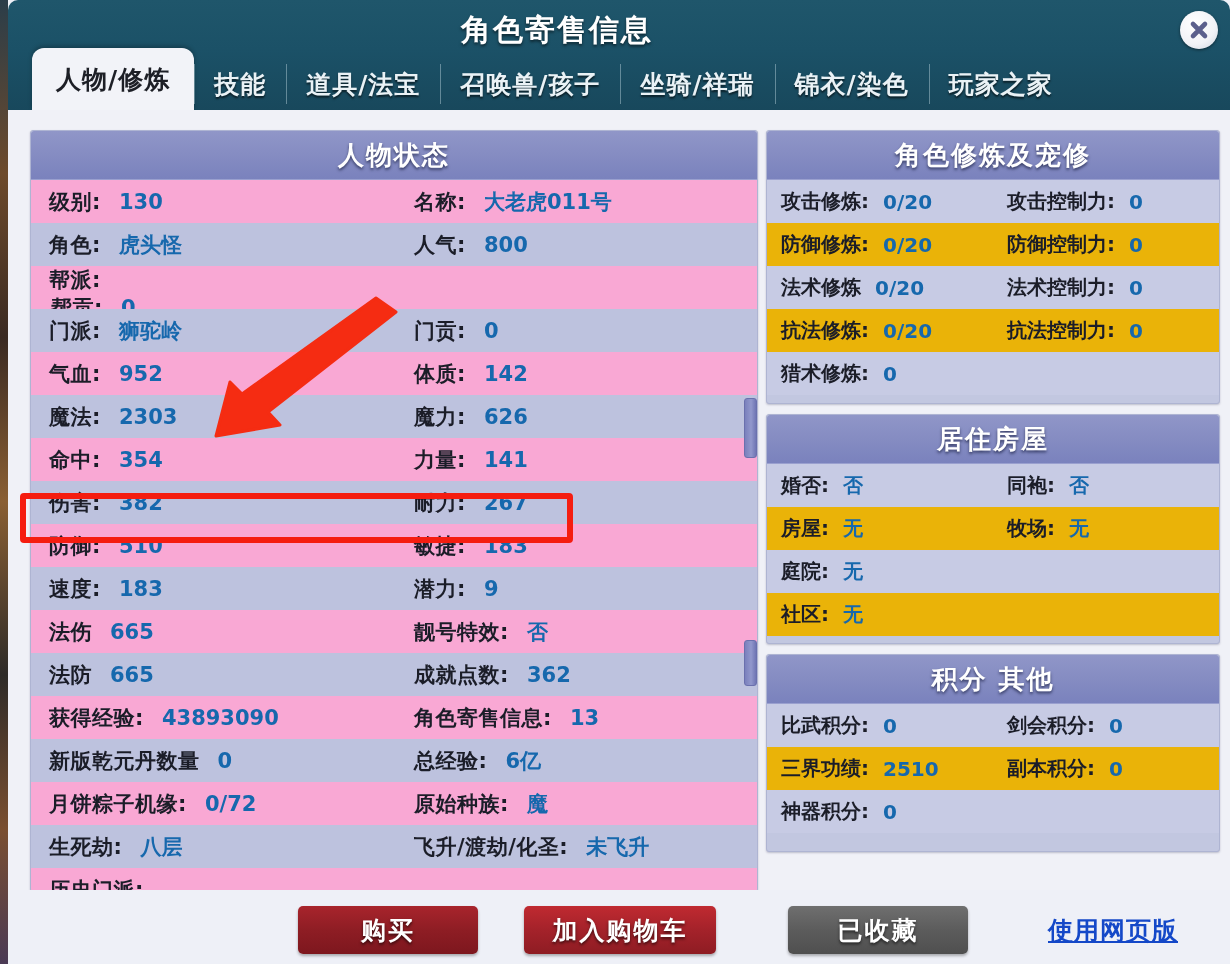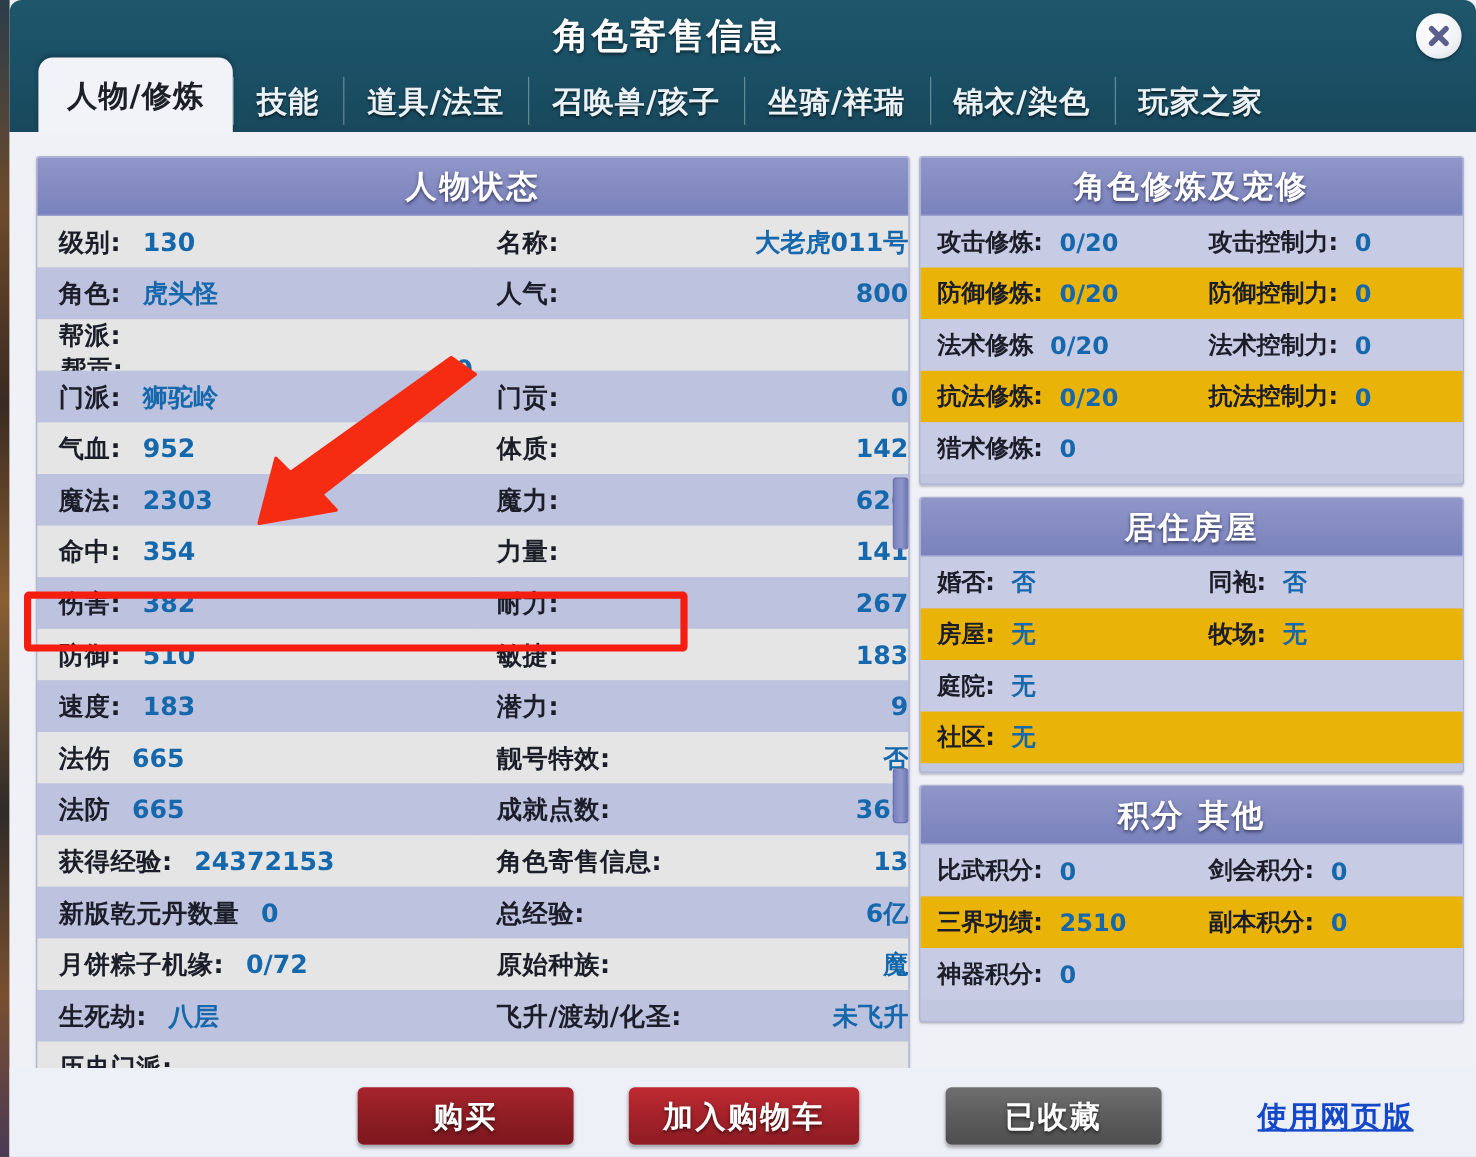--- a/index.html
+++ b/index.html
@@ -55,25 +55,25 @@
     color:#ffffff;font-size:26px;font-weight:bold;letter-spacing:2px;
     text-shadow:0 2px 3px rgba(30,35,70,.75);
     border-top-left-radius:3px;border-top-right-radius:3px;
     border-bottom:1px solid #9aa0cf;}
 
   
   #panel-status{left:22px;top:20px;width:726px;height:760px;}
   .status-body{position:relative;height:711px;}
   .vdiv{position:absolute;left:363px;top:0;bottom:0;width:1px;background:#a9afd0;}
   .srow{position:absolute;left:0;width:726px;height:43px;display:flex;}
-  .srow.alt{background:#e5e5e5;}
+  .srow.alt{background:#f9a8d4;}
   .srow.norm{background:#bdc2de;}
   .half{width:363px;height:43px;display:flex;align-items:center;box-sizing:border-box;}
   .half.left{padding-left:18px;}
-  .half.right{padding-left:20px;justify-content:space-between;}
+  .half.right{padding-left:20px;}
   .lbl{color:#1b1d28;font-size:21px;font-weight:bold;letter-spacing:.5px;white-space:nowrap;}
   .val{color:#1668ad;font-size:21px;font-weight:bold;margin-left:18px;white-space:nowrap;}
 
   
   #panel-cult{left:758px;top:20px;width:452px;height:272px;}
   #panel-house{left:758px;top:304px;width:452px;height:228px;}
   #panel-score{left:758px;top:544px;width:452px;height:196px;}
   .rrow{height:43px;display:flex;align-items:center;}
   .rrow.alt{background:#c7cbe4;}
   .rrow.norm{background:#eab308;}
@@ -271,21 +271,21 @@
                 <span class="val">665</span>
               </div>
               <div class="half right">
                 <span class="lbl">成就点数:</span>
                 <span class="val">362</span>
               </div>
             </div>
             <div class="srow alt" style="top: 516px;">
               <div class="half left">
                 <span class="lbl">获得经验:</span>
-                <span class="val">24372153</span>
+                <span class="val">43893090</span>
               </div>
               <div class="half right">
                 <span class="lbl">角色寄售信息:</span>
                 <span class="val">13</span>
               </div>
             </div>
             <div class="srow norm" style="top: 559px;">
               <div class="half left">
                 <span class="lbl">新版乾元丹数量</span>
                 <span class="val">0</span>

